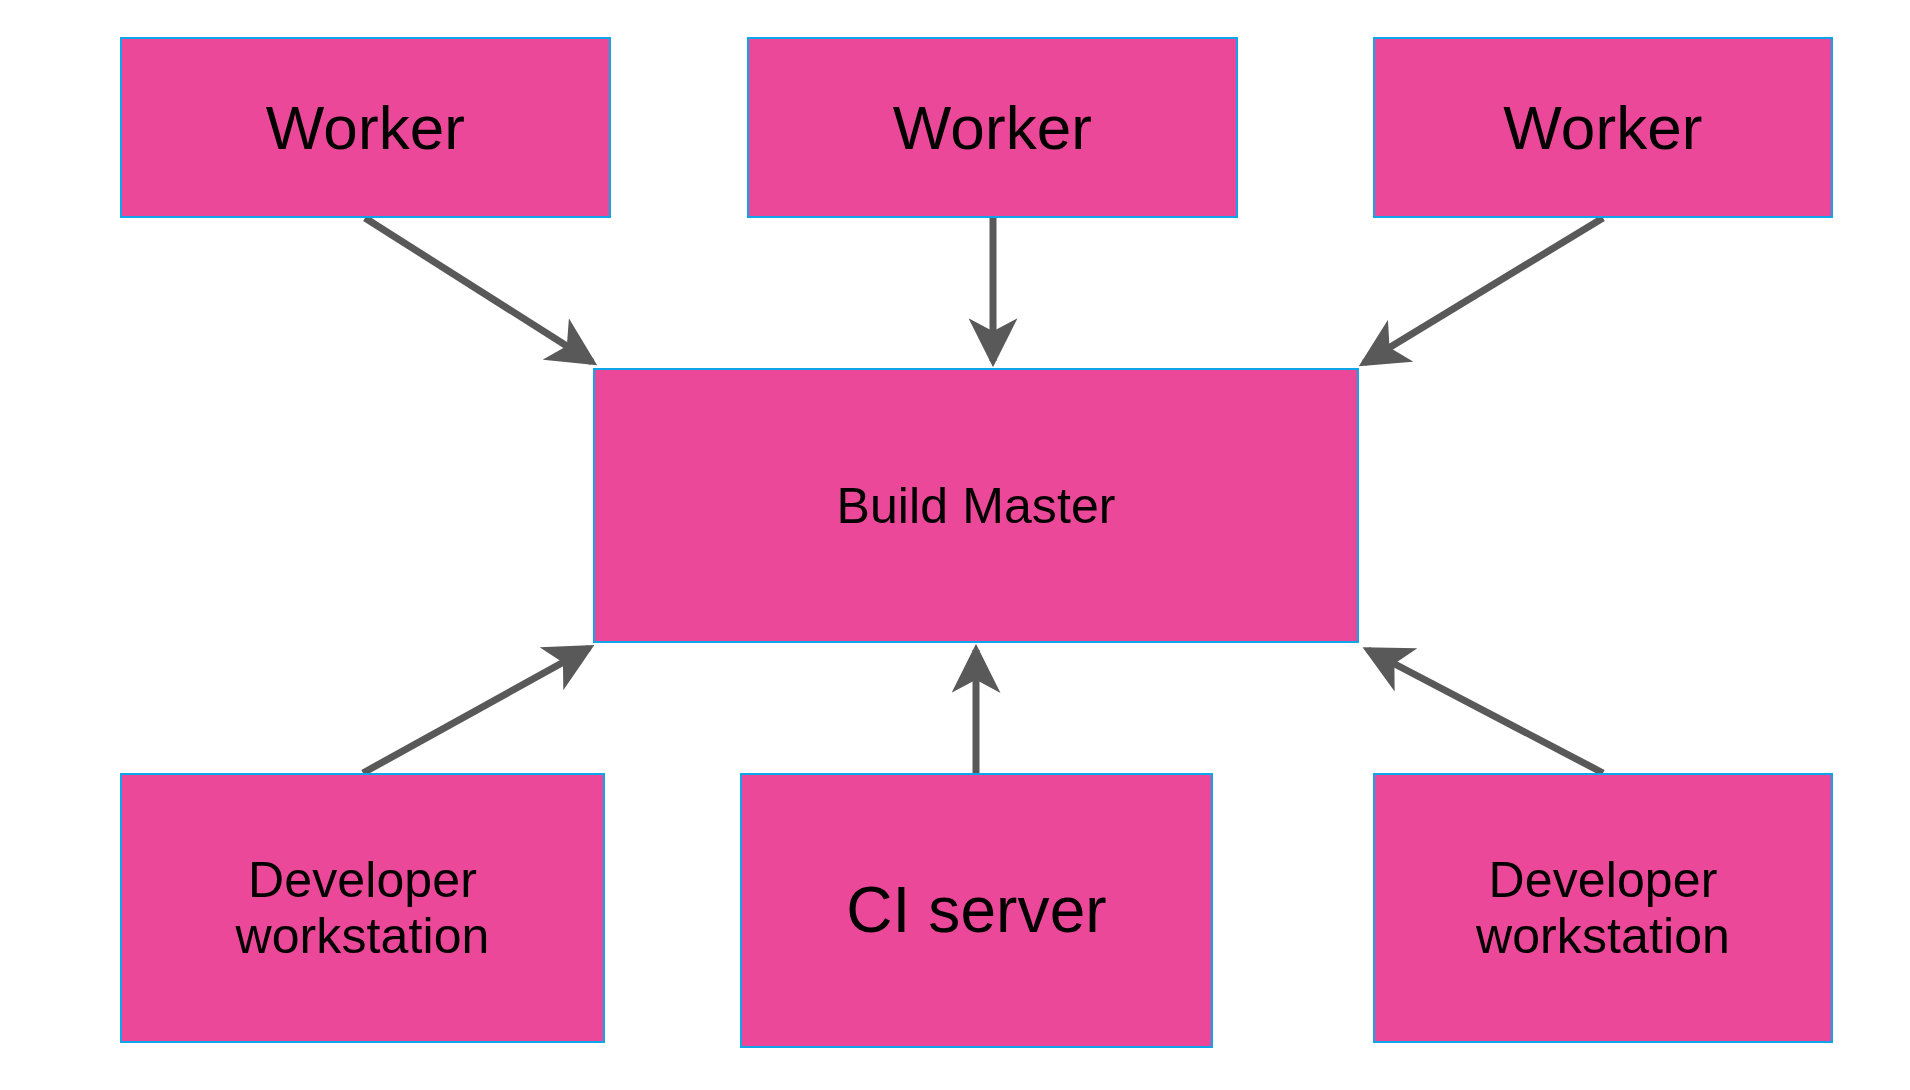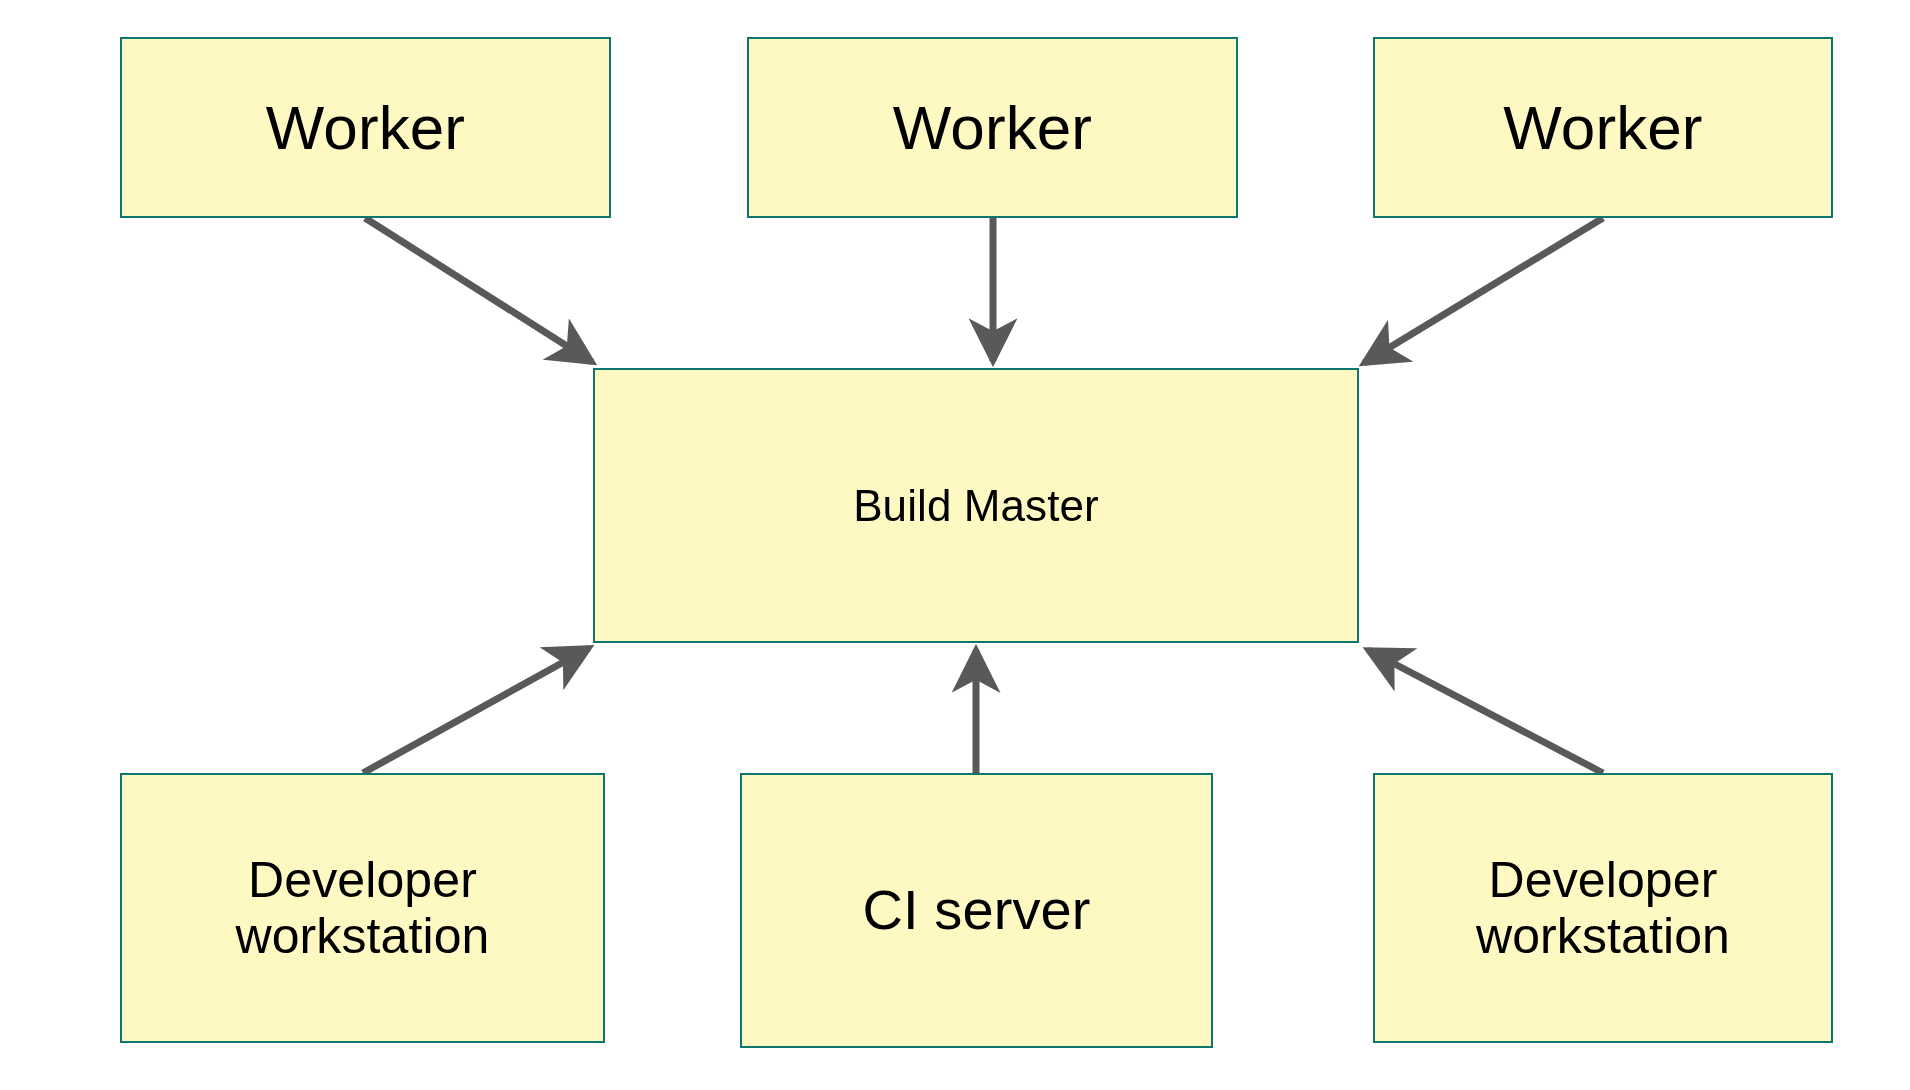--- a/index.html
+++ b/index.html
@@ -21,22 +21,22 @@
     position: absolute;
     left: 0;
     top: 0;
     width: 1910px;
     height: 1090px;
     pointer-events: none;
   }
   .node {
     position: absolute;
     box-sizing: border-box;
-    background: #fef9c3;
-    border: 2px solid #0f766e;
+    background: #ec4899;
+    border: 2px solid #0ea5e9;
     display: flex;
     align-items: center;
     justify-content: center;
     text-align: center;
     color: #000000;
     z-index: 2;
   }
   .node-label {
     font-weight: 400;
     line-height: 1.12;
@@ -49,22 +49,22 @@
   #node-worker-2 { left: 747px; top: 37px;  width: 491px; height: 181px; }
   #node-worker-3 { left: 1373px; top: 37px; width: 460px; height: 181px; }
   #node-build-master { left: 593px; top: 368px; width: 766px; height: 275px; }
   #node-dev-ws-1 { left: 120px;  top: 773px; width: 485px; height: 270px; }
   #node-ci-server { left: 740px;  top: 773px; width: 473px; height: 275px; }
   #node-dev-ws-2 { left: 1373px; top: 773px; width: 460px; height: 270px; }
 
   #node-worker-1 .node-label,
   #node-worker-2 .node-label,
   #node-worker-3 .node-label { font-size: 62px; }
-  #node-build-master .node-label { font-size: 44px; }
-  #node-ci-server .node-label { font-size: 56px; }
+  #node-build-master .node-label { font-size: 50px; }
+  #node-ci-server .node-label { font-size: 64px; }
   #node-dev-ws-1 .node-label,
   #node-dev-ws-2 .node-label { font-size: 50px; }
 </style>
 </head>
 <body>
 
 <div id="canvas">
 
   <svg id="edges" viewBox="0 0 1910 1090" width="1910" height="1090" xmlns="http://www.w3.org/2000/svg">
     <defs>

